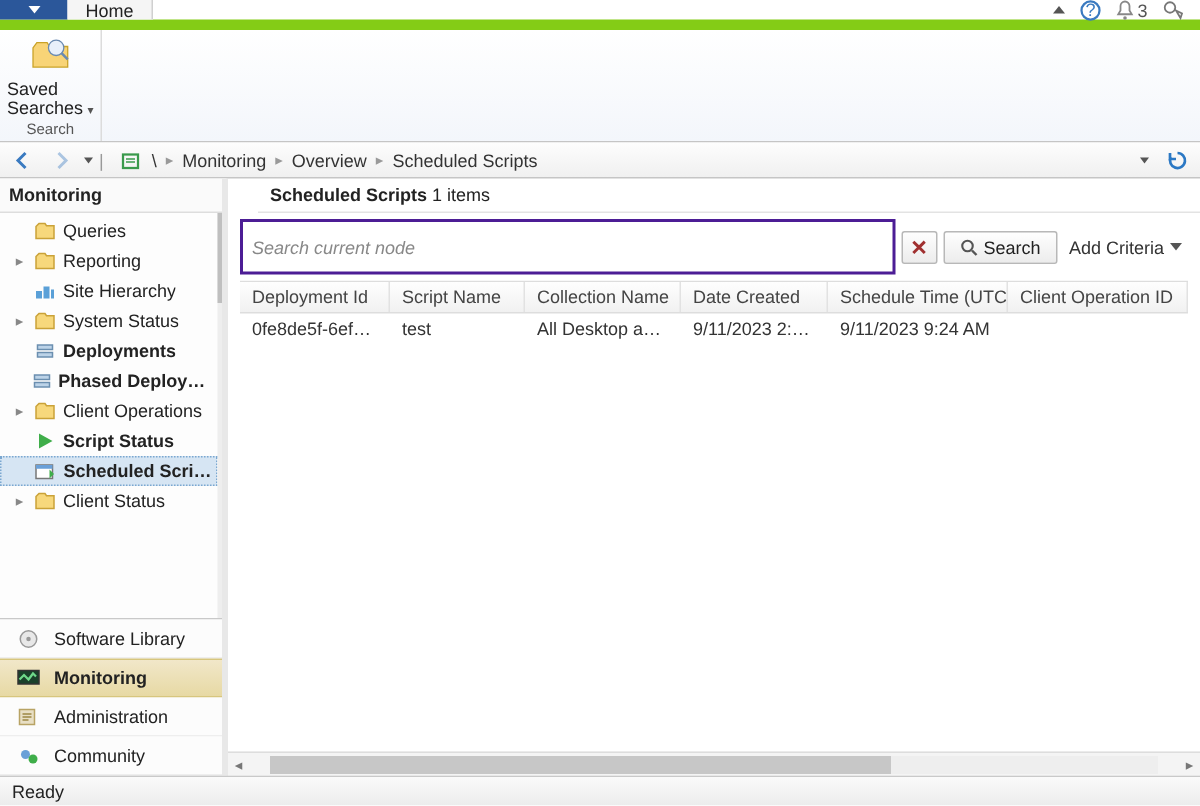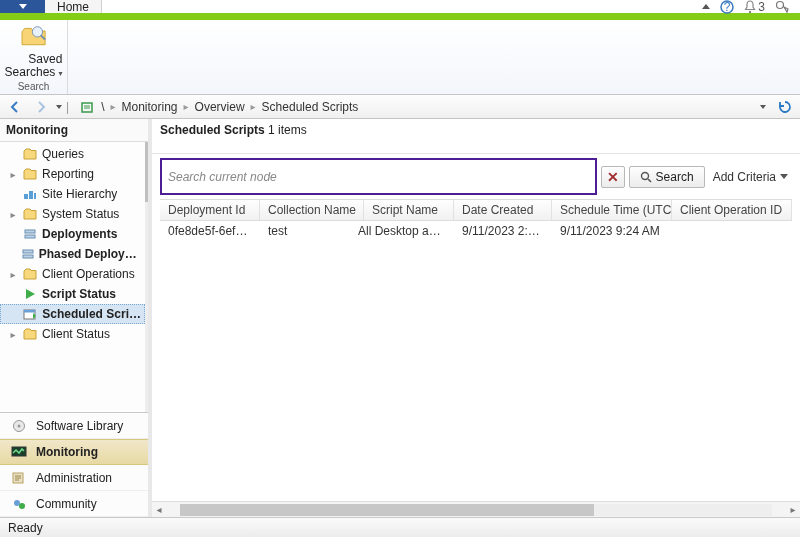--- a/index.html
+++ b/index.html
@@ -12,21 +12,21 @@
   .titlebar-tab { padding: 0 12px; background: #f5f5f5; display: flex; align-items: center; border-right: 1px solid #d0d0d0; }
   .titlebar-spacer { flex: 1; }
   .titlebar-right { display: flex; align-items: center; gap: 10px; padding: 0 10px; color: #555; }
   .caret-up { width: 0; height: 0; border-left: 4px solid transparent; border-right: 4px solid transparent; border-bottom: 5px solid #555; }
   .badge-count { display: flex; align-items: center; gap: 2px; }
 
   
   .ribbon { height: 75px; background: linear-gradient(#ffffff,#f3f6fb); border-bottom: 1px solid #c5c5c5; display: flex; }
   .ribbon-group { width: 68px; display: flex; flex-direction: column; align-items: center; justify-content: space-between; padding: 3px 2px 1px; border-right: 1px solid #dcdcdc; }
   .ribbon-icon { width: 32px; height: 28px; display: flex; align-items: center; justify-content: center; }
-  .ribbon-label { text-align: right; line-height: 1.1; font-size: 11px; }
+  .ribbon-label { text-align: left; line-height: 1.1; font-size: 11px; }
   .ribbon-label .arrow-down { font-size: 8px; color: #555; }
   .ribbon-title { font-size: 10px; color: #555; padding-bottom: 1px; }
 
   .folder-svg { width: 28px; height: 24px; }
 
   
   .crumbbar { height: 24px; background: linear-gradient(#fdfdfd,#f0f0f0); border-bottom: 1px solid #c5c5c5; display: flex; align-items: center; padding: 0 4px; gap: 4px; }
   .crumb-btn { width: 22px; height: 20px; display: flex; align-items: center; justify-content: center; border: 1px solid transparent; border-radius: 2px; color: #555; }
   .crumb-btn.disabled { opacity: .4; }
   .crumb-sep { color: #999; }
@@ -58,21 +58,21 @@
 
   
   .ws { border-top: 1px solid #c9c9c9; }
   .ws-item { display: flex; align-items: center; height: 26px; padding: 0 10px; gap: 8px; border-bottom: 1px solid #eee; background:#fcfcfc; }
   .ws-item.active { background: linear-gradient(#f1e7c9,#e7d9a4); border-top:1px solid #d7c67e; border-bottom:1px solid #d7c67e; font-weight:600;}
   .ws-icon { width:18px; height:16px; display:flex; align-items:center; justify-content:center;}
 
   
   .content { flex: 1; display: flex; flex-direction: column; position: relative; }
   .content-resizer { position:absolute; left:-4px; top:0; bottom:0; width:4px; background:#e8e8e8;}
-  .content-head { padding: 4px 8px 16px 8px; border-bottom:1px solid #e3e3e3; }
+  .content-head { padding: 4px 8px 4px 8px; border-bottom:1px solid #e3e3e3;margin-left:20px; }
   .content-head b { font-weight: 600; }
   .searchrow { display:flex; gap:4px; padding: 4px 8px; align-items: center; }
   .searchbox { flex:1; height: 37px; border: 2px solid #4c1d95; padding: 0 6px; font-style: italic; color:#888; display:flex; align-items:center;}
   .btn { height: 22px; border: 1px solid #b8b8b8; background: linear-gradient(#fefefe,#ececec); padding: 0 10px; display:flex; align-items:center; gap:4px; border-radius:2px;}
   .btn.icon-only { padding: 0 5px; }
   .btn.clear .x { color:#a03030; font-weight:bold; font-size:14px;}
   .crit { display:flex; align-items:center; gap:4px; color:#333; padding:0 4px;}
   .crit .dd { width:0;height:0;border-left:4px solid transparent;border-right:4px solid transparent;border-top:5px solid #555;}
 
   
@@ -357,22 +357,22 @@
         <span>Search</span>
       </div>
       <div class="crit">
         <span>Add Criteria</span>
         <span class="dd"></span>
       </div>
     </div>
     <div class="table">
       <div class="thead" id="thead">
           <div class="th w0">Deployment Id</div>
+          <div class="th w1">Script Name</div>
           <div class="th w2">Collection Name</div>
-          <div class="th w1">Script Name</div>
           <div class="th w3">Date Created</div>
           <div class="th w4">Schedule Time (UTC)</div>
           <div class="th w5">Client Operation ID</div>
         </div>
       <div id="tbody">
           <div class="tr">
             <div class="td w0">0fe8de5f-6ef5-...</div>
             <div class="td w1">test</div>
             <div class="td w2">All Desktop and...</div>
             <div class="td w3">9/11/2023 2:2...</div>

